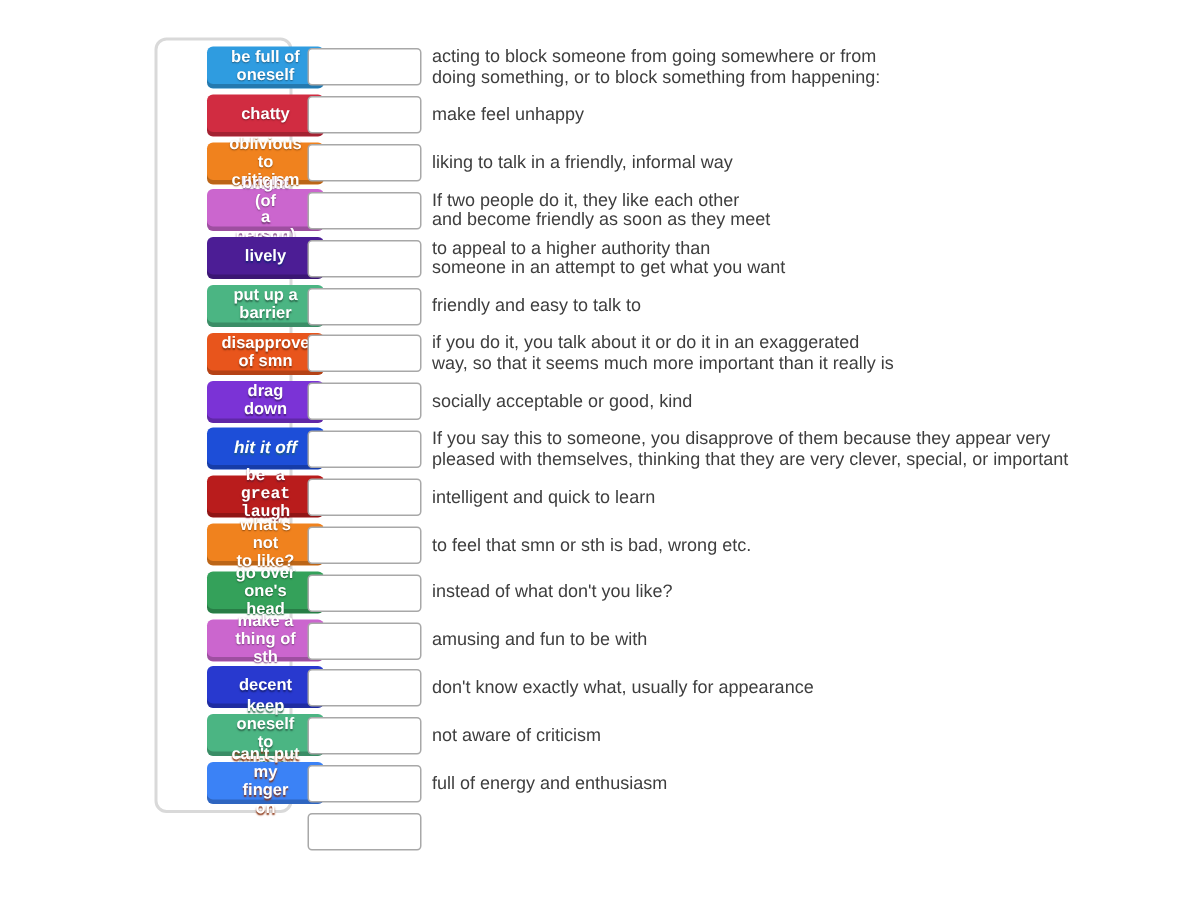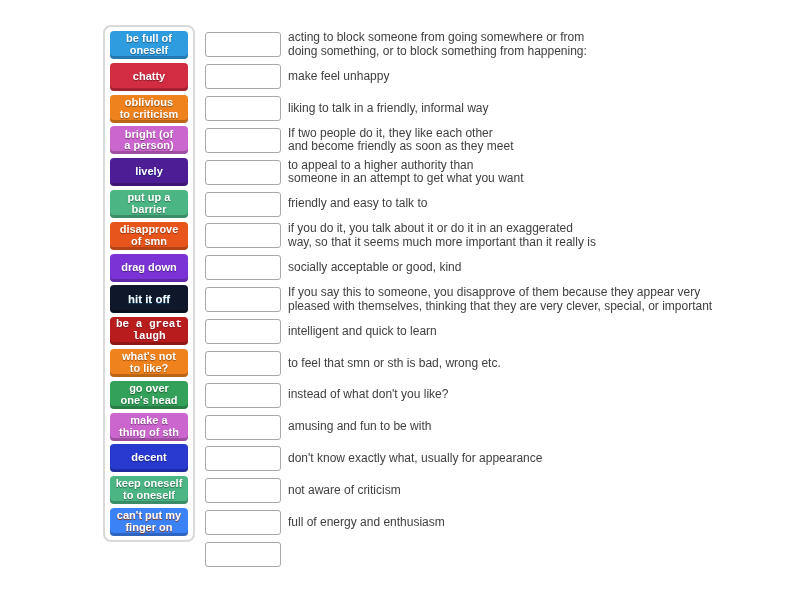--- a/index.html
+++ b/index.html
@@ -12,21 +12,21 @@
     border:2px solid #d9d9d9;border-radius:8px;
     padding:4px 5px;display:flex;flex-direction:column;gap:3.8px;
     background:#ffffff;
   }
   .term-tile{
     width:78px;height:28px;border-radius:4px;
     display:flex;align-items:center;justify-content:center;text-align:center;
     color:#ffffff;font-weight:700;white-space:pre-line;line-height:1.08;
     text-shadow:0 1px 1px rgba(0,0,0,0.25);
     box-shadow:inset 0 -3px 0 rgba(0,0,0,0.22);
-    cursor:grab;box-sizing:border-box;padding:1px 2px;
+    cursor:grab;box-sizing:border-box;padding:1px 16px;margin-left:28px;
   }
   .t-small{font-size:11px;}
   .t-mid{font-size:11.5px;}
   .t-large{font-size:11px;}
   .slots-col{position:absolute;left:205px;top:29px;display:flex;flex-direction:column;}
   .slot-row{height:31.85px;display:flex;align-items:center;}
   .answer-slot{
     width:74px;height:23px;background:#ffffff;
     border:1px solid #a8a8a8;border-radius:3px;
   }
@@ -47,21 +47,21 @@
       <div class="term-tile t-small" style="background: rgb(240, 130, 30); text-shadow: rgb(144, 78, 18) 0px 1px 1px;">oblivious
 to criticism</div>
       <div class="term-tile t-small" style="background: rgb(203, 102, 206); text-shadow: rgb(122, 61, 124) 0px 1px 1px;">bright (of
 a person)</div>
       <div class="term-tile t-large" style="background: #4c1d95; text-shadow: rgb(24, 34, 124) 0px 1px 1px;">lively</div>
       <div class="term-tile t-small" style="background: rgb(75, 181, 131); text-shadow: rgb(45, 109, 79) 0px 1px 1px;">put up a
 barrier</div>
       <div class="term-tile t-small" style="background: rgb(232, 85, 28); text-shadow: rgb(139, 51, 17) 0px 1px 1px;">disapprove
 of smn</div>
       <div class="term-tile t-large" style="background: rgb(123, 51, 214); text-shadow: rgb(74, 31, 128) 0px 1px 1px;">drag down</div>
-      <div class="term-tile t-mid" style="background: #0f172a; text-shadow: rgb(28, 94, 134) 0px 1px 1px;">hit it off</div>
+      <div class="term-tile t-mid" style="background: #1d4ed8; text-shadow: rgb(28, 94, 134) 0px 1px 1px; font-style: italic;">hit it off</div>
       <div class="term-tile t-small" style="background: #b91c1c; text-shadow: rgb(125, 26, 39) 0px 1px 1px; font-family: Liberation Mono, monospace;">be a great
 laugh</div>
       <div class="term-tile t-small" style="background: rgb(240, 130, 30); text-shadow: rgb(144, 78, 18) 0px 1px 1px;">what's not
 to like?</div>
       <div class="term-tile t-small" style="background: rgb(52, 161, 90); text-shadow: rgb(31, 97, 54) 0px 1px 1px;">go over
 one's head</div>
       <div class="term-tile t-small" style="background: rgb(203, 102, 206); text-shadow: rgb(122, 61, 124) 0px 1px 1px;">make a
 thing of sth</div>
       <div class="term-tile t-large" style="background: rgb(40, 57, 207); text-shadow: rgb(24, 34, 124) 0px 1px 1px;">decent</div>
       <div class="term-tile t-small" style="background: rgb(75, 181, 131); text-shadow: rgb(45, 109, 79) 0px 1px 1px;">keep oneself

